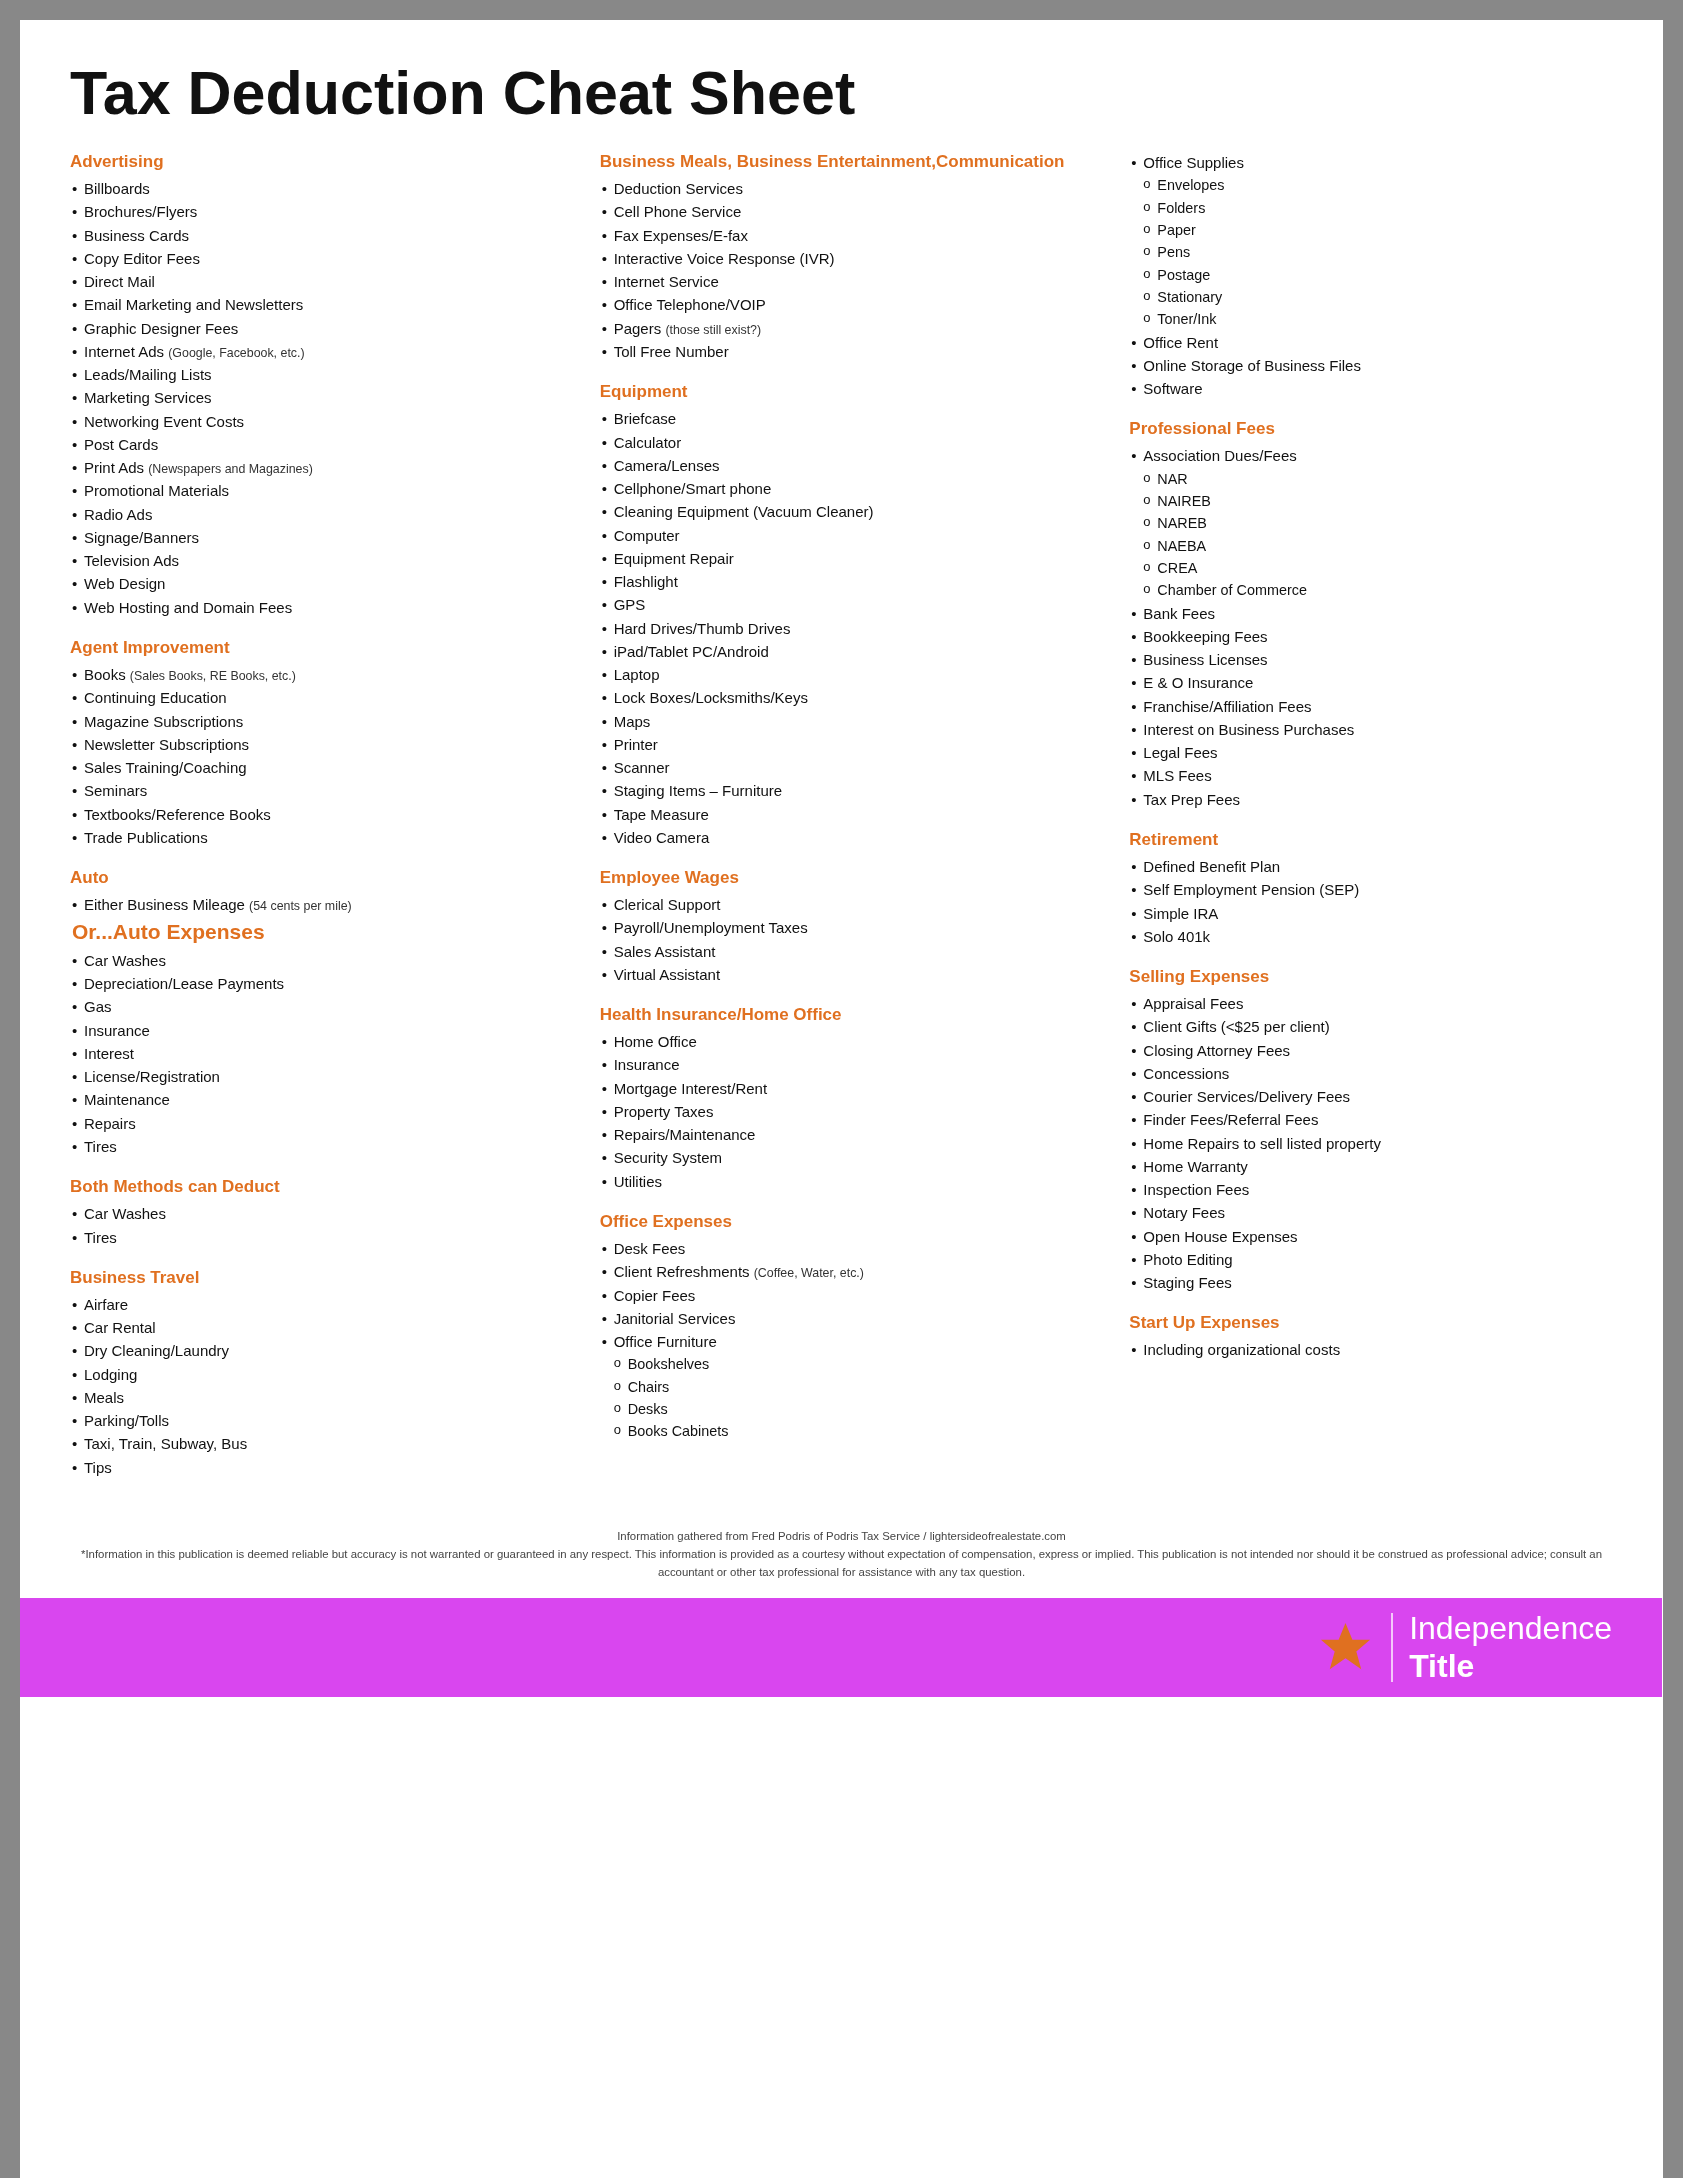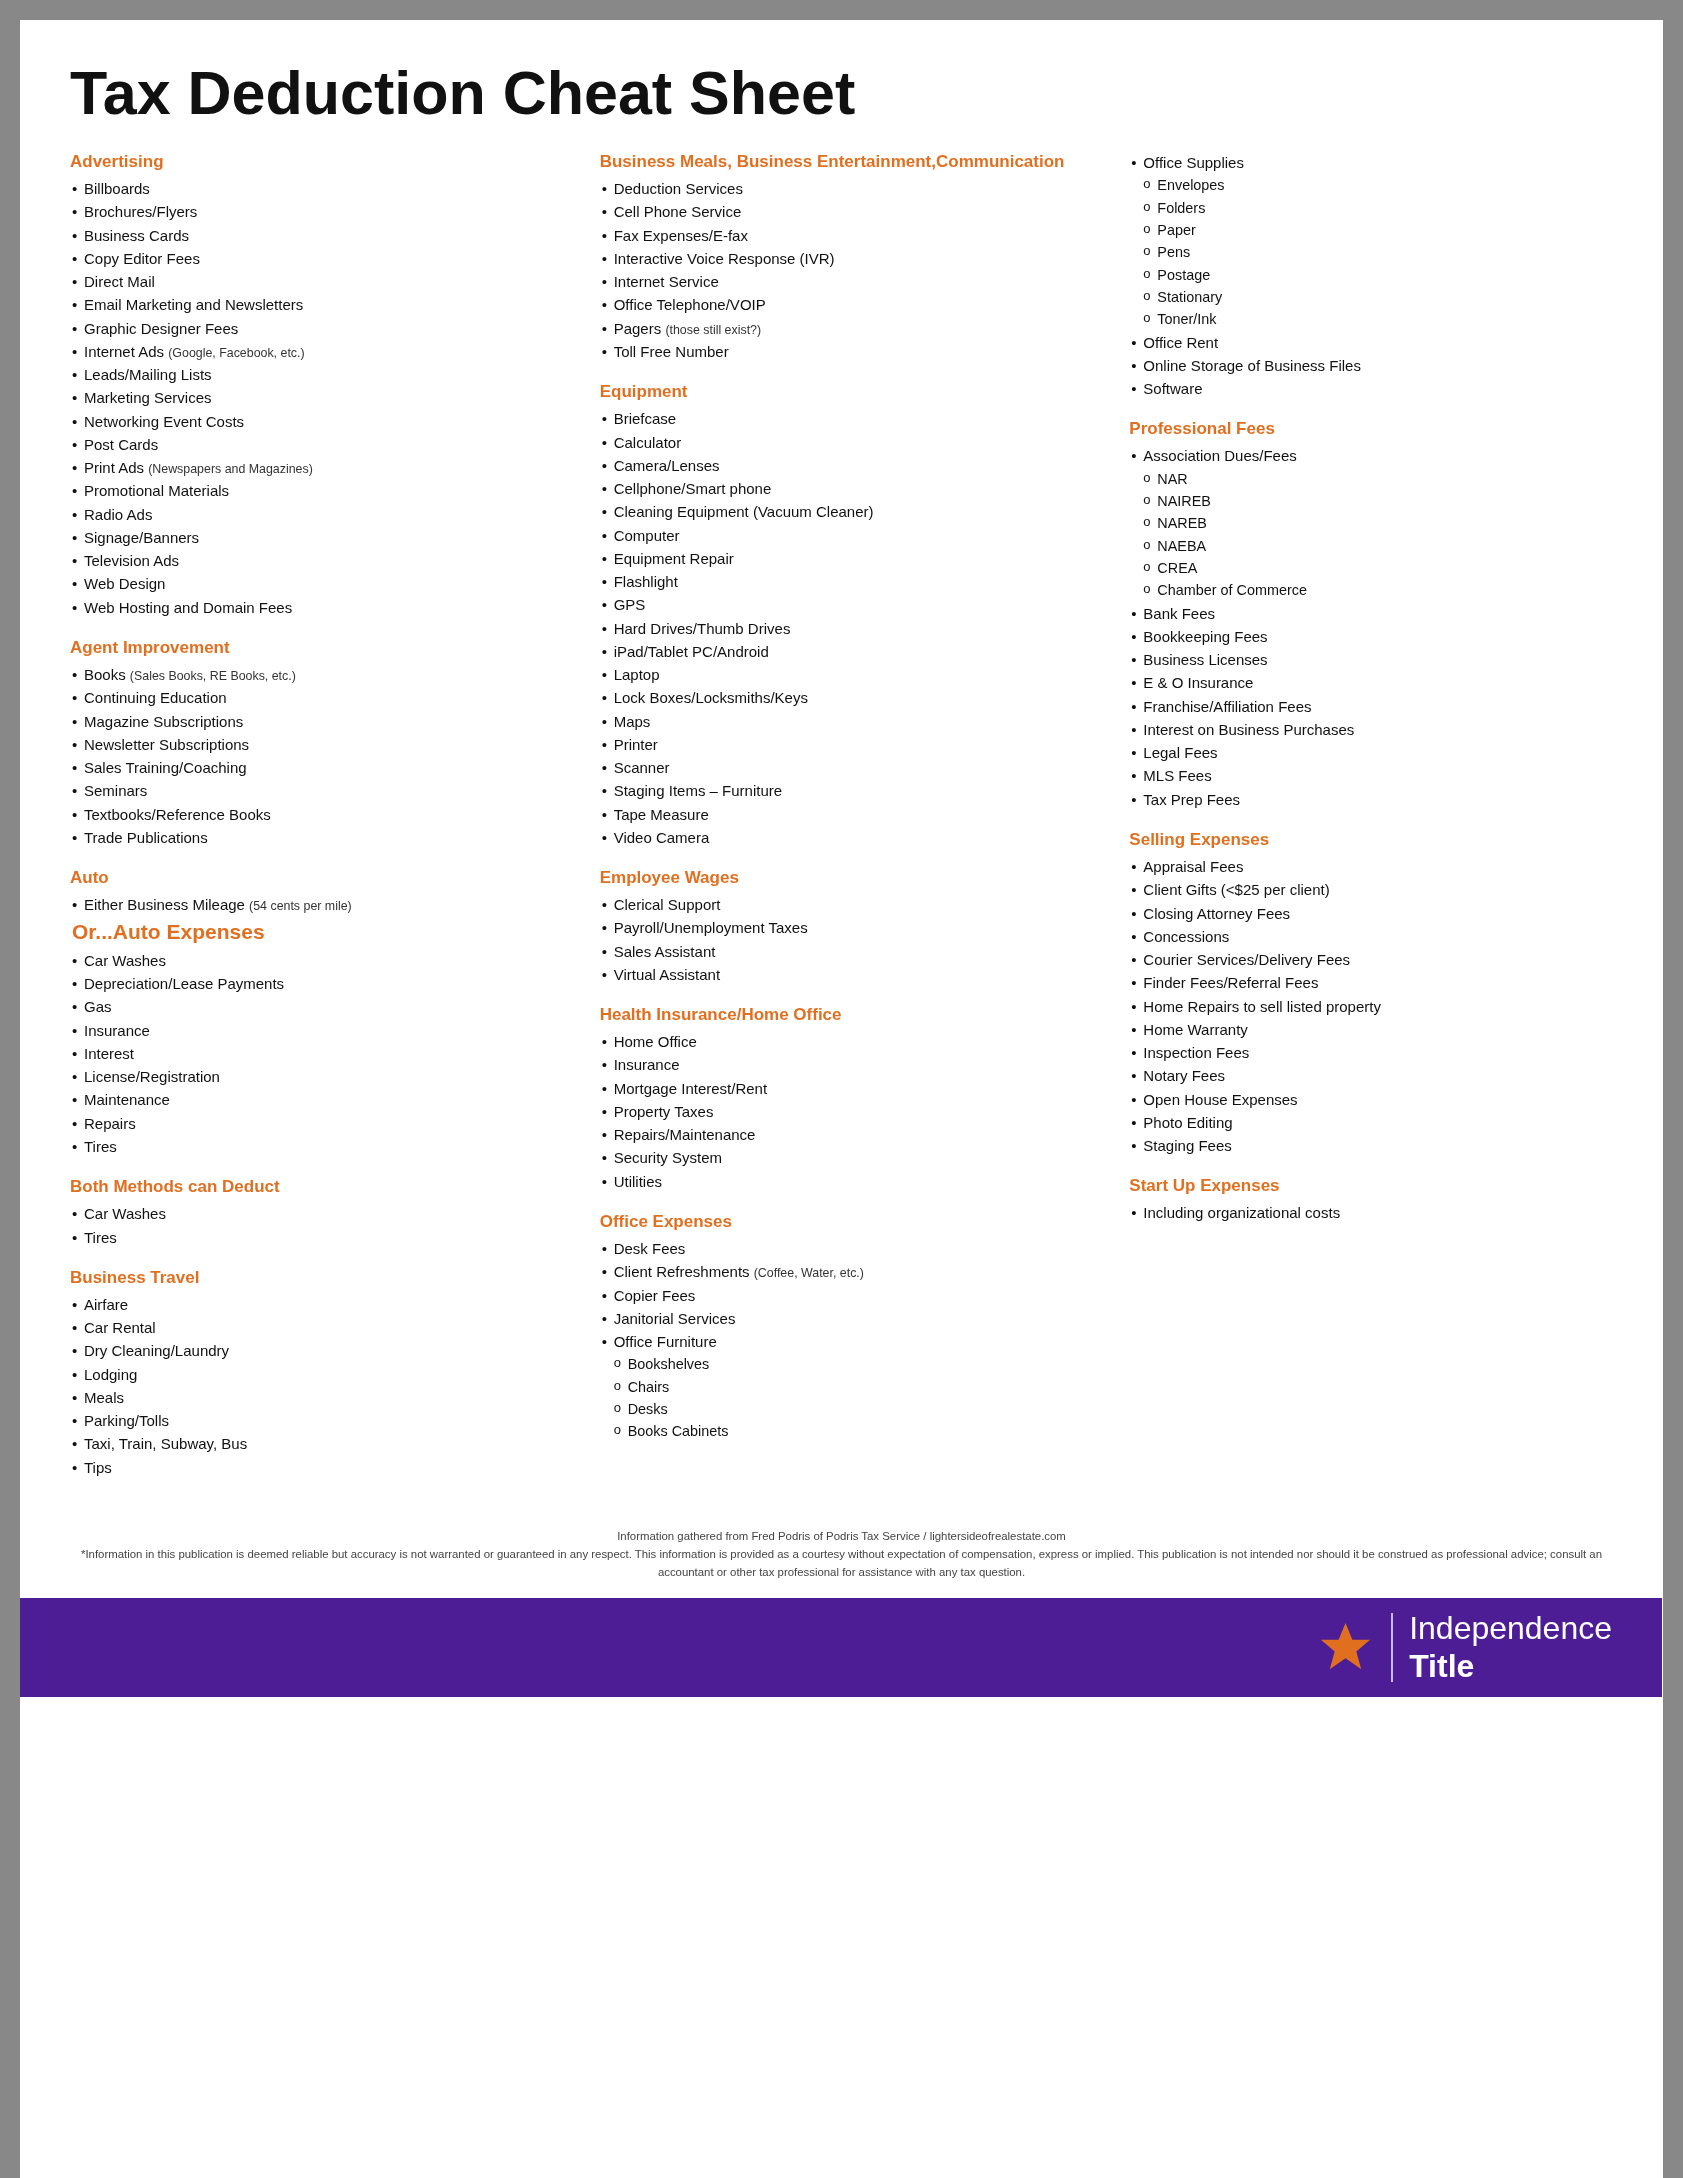--- a/index.html
+++ b/index.html
@@ -70,21 +70,21 @@
 
     .footer-info {
       text-align: center;
       font-size: 11.4px;
       color: #444;
       margin-top: 20px;
       padding: 10px 0 8px 0;
       line-height: 1.6;
     }
     .footer-bar {
-      background: #4c1d95;
+      background: #d946ef;
       width: calc(100% + 99px);
       margin-left: -50px;
       height: 99px;
       display: flex;
       align-items: center;
       justify-content: flex-end;
       padding-right: 50px;
       margin-top: 8px;
     }
     .footer-bar-content {
@@ -292,20 +292,27 @@
         <div class="item">Bookkeeping Fees</div>
         <div class="item">Business Licenses</div>
         <div class="item">E &amp; O Insurance</div>
         <div class="item">Franchise/Affiliation Fees</div>
         <div class="item">Interest on Business Purchases</div>
         <div class="item">Legal Fees</div>
         <div class="item">MLS Fees</div>
         <div class="item">Tax Prep Fees</div>
       </div>
 
+      <div class="section">
+        <div class="section-title">Retirement</div>
+        <div class="item">Defined Benefit Plan</div>
+        <div class="item">Self Employment Pension (SEP)</div>
+        <div class="item">Simple IRA</div>
+        <div class="item">Solo 401k</div>
+      </div>
 
       <div class="section">
         <div class="section-title">Selling Expenses</div>
         <div class="item">Appraisal Fees</div>
         <div class="item">Client Gifts (&lt;$25 per client)</div>
         <div class="item">Closing Attorney Fees</div>
         <div class="item">Concessions</div>
         <div class="item">Courier Services/Delivery Fees</div>
         <div class="item">Finder Fees/Referral Fees</div>
         <div class="item">Home Repairs to sell listed property</div>

